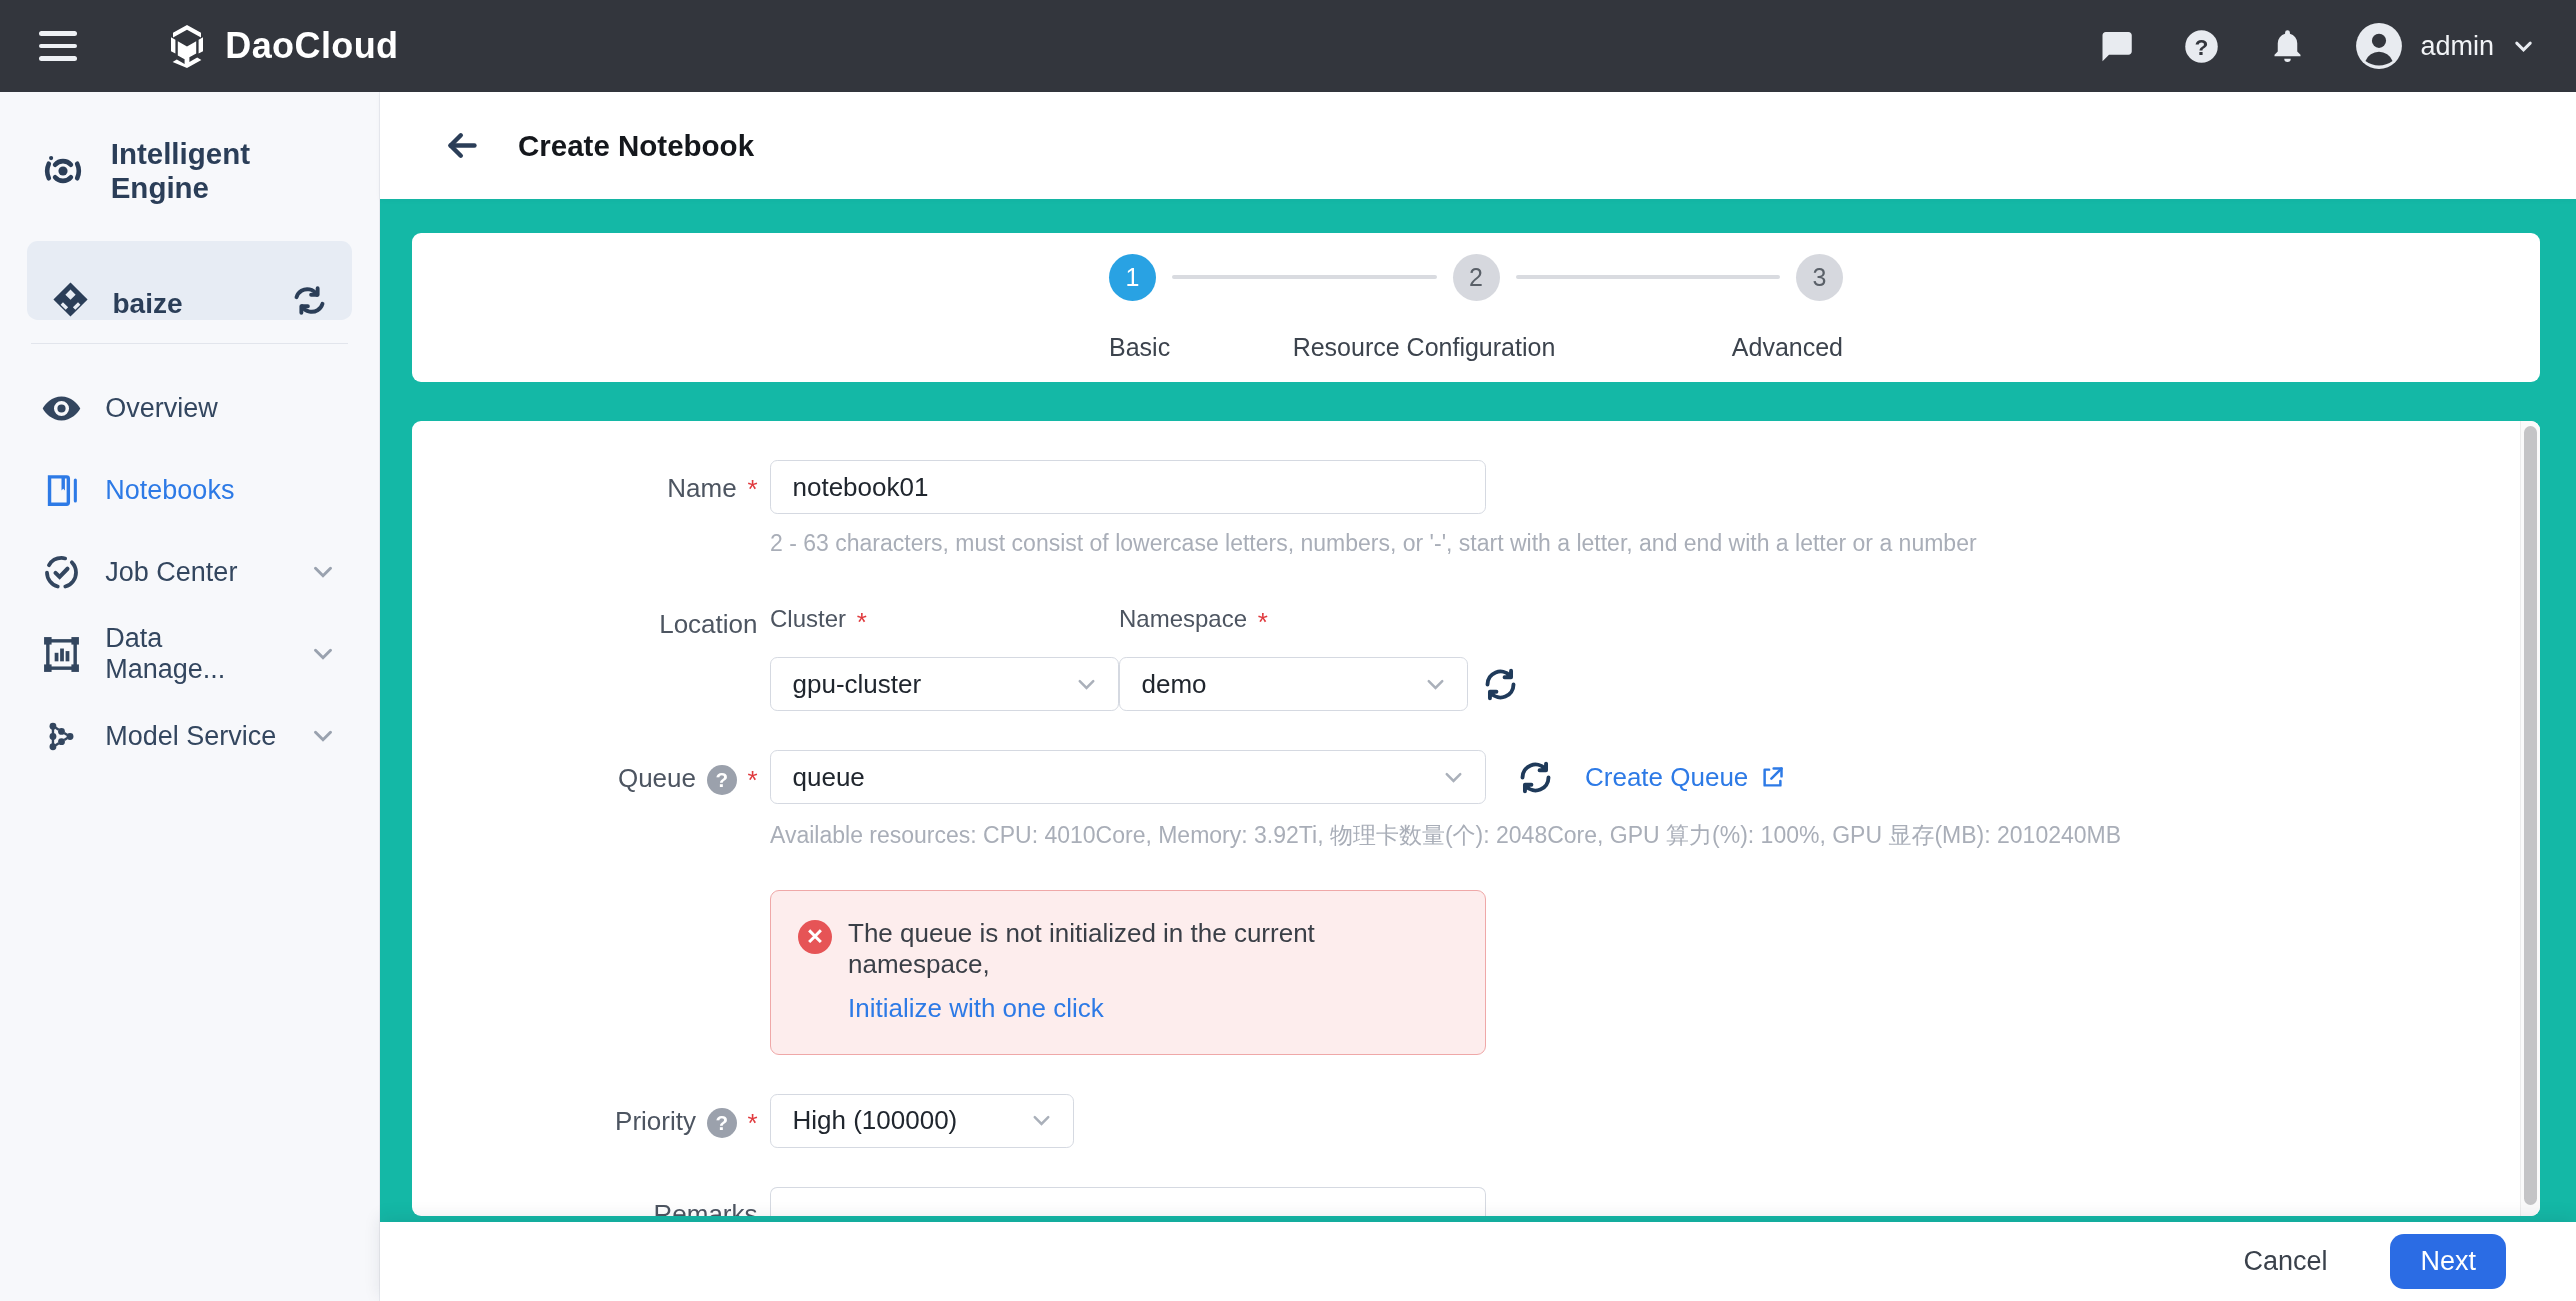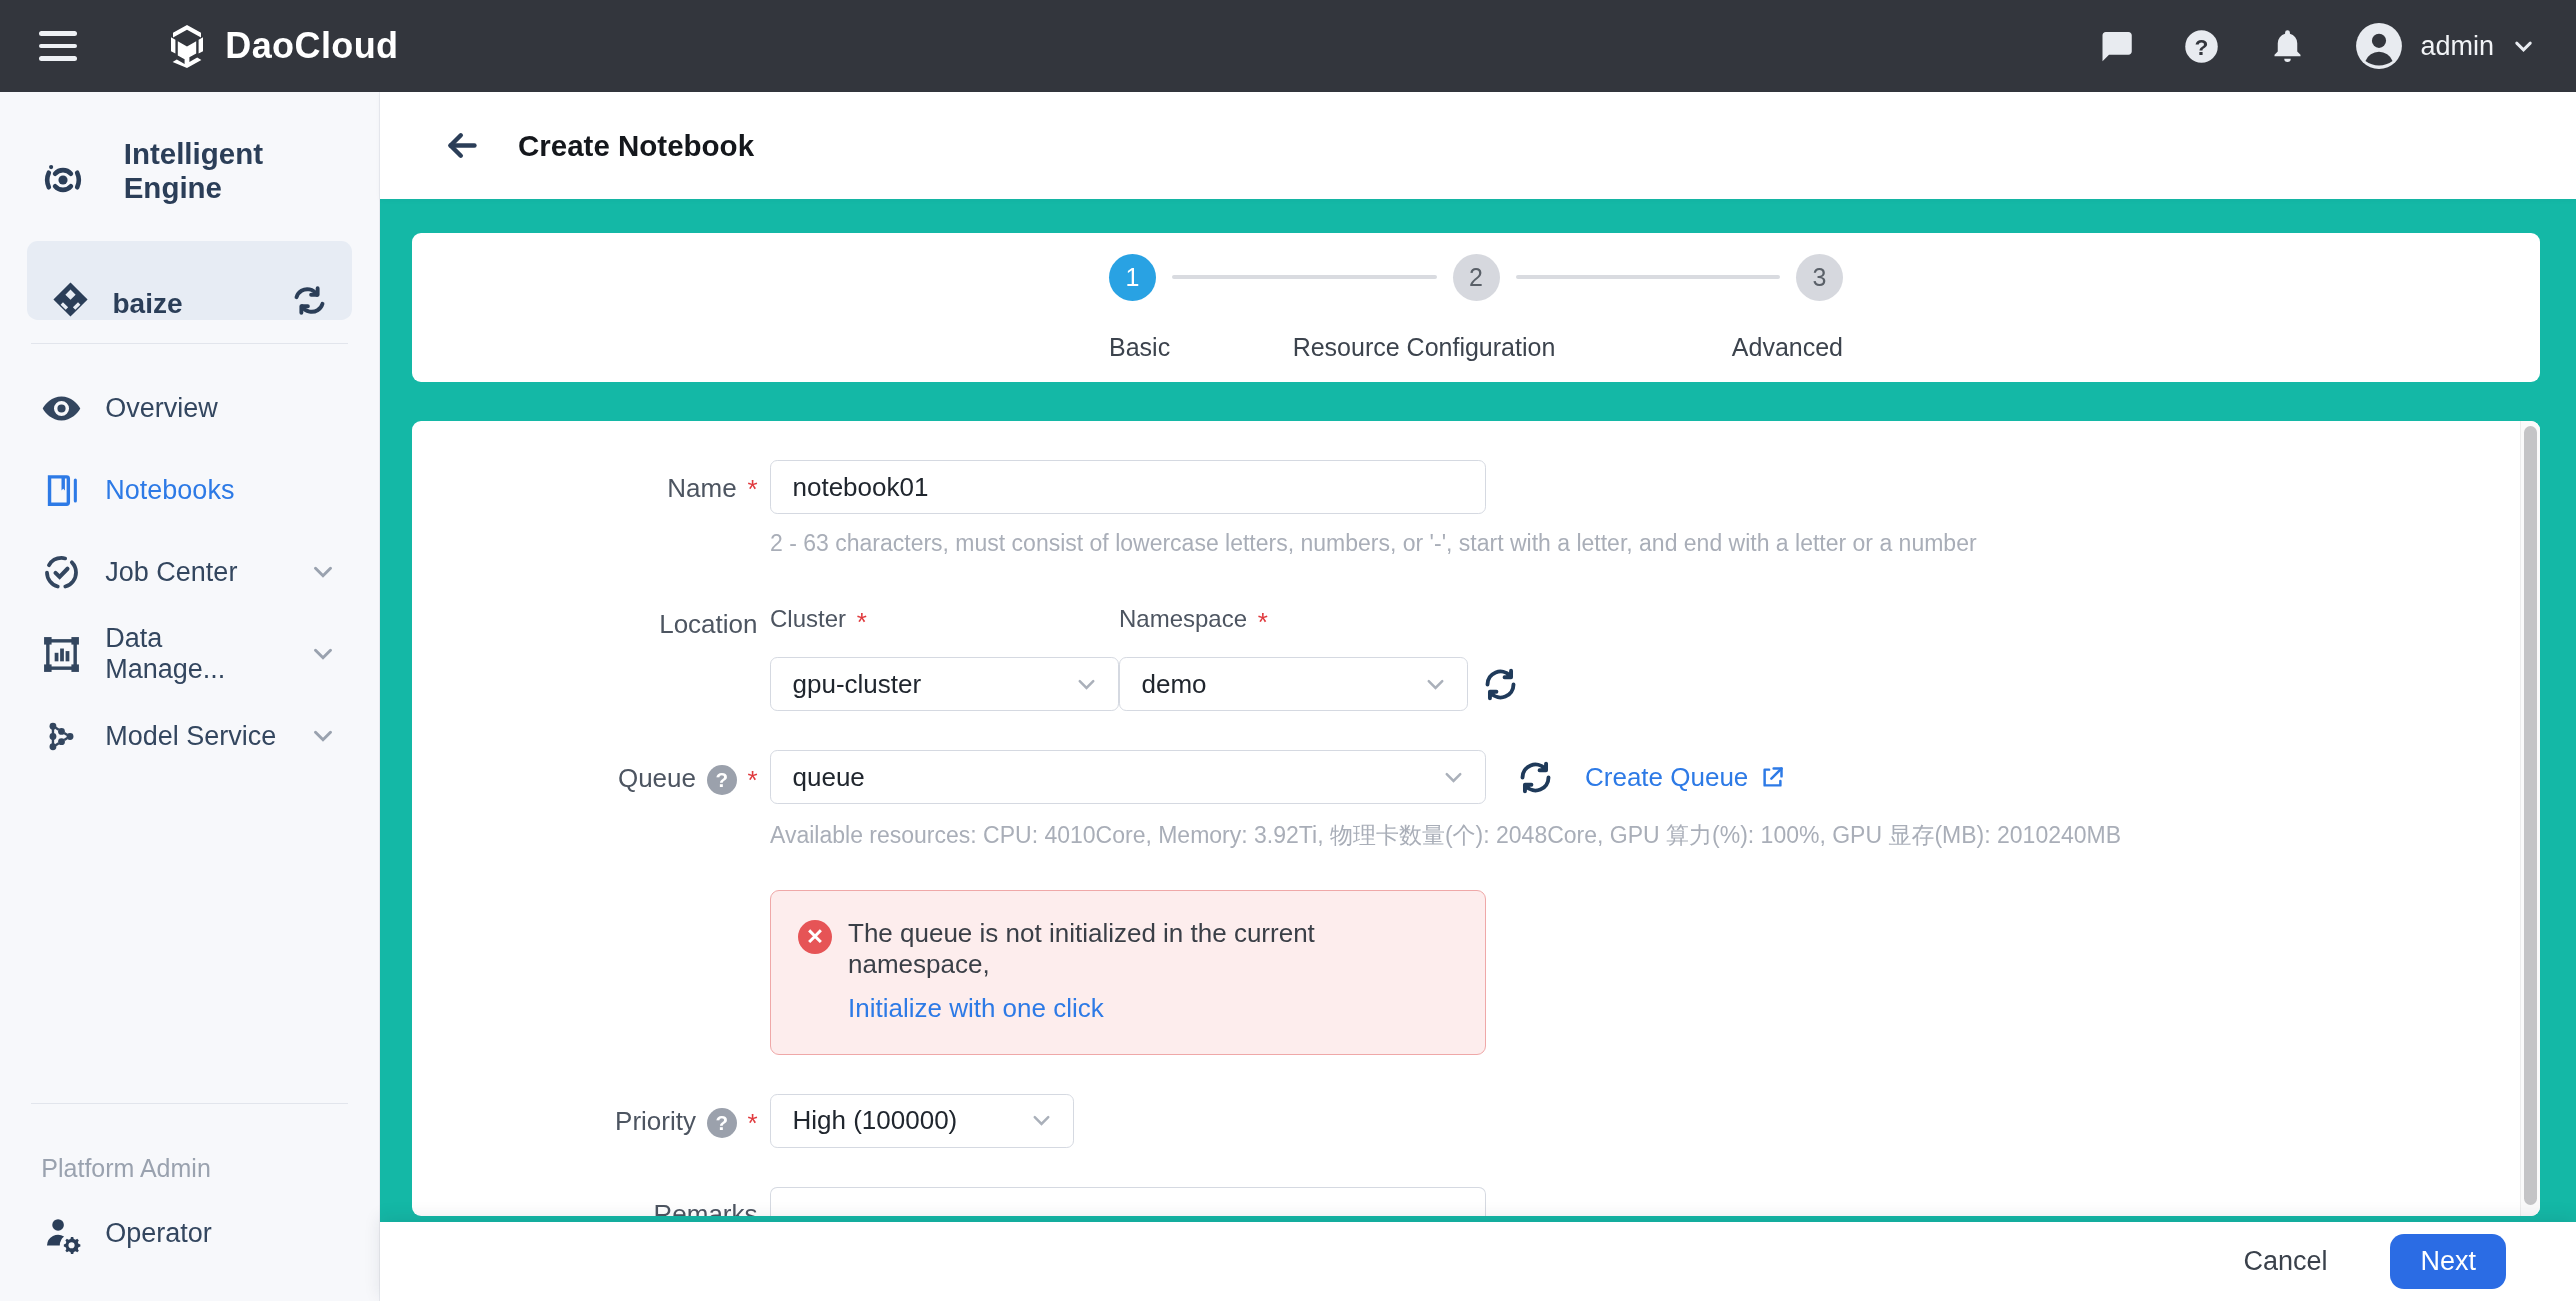--- a/index.html
+++ b/index.html
@@ -25,21 +25,21 @@
   .header-icon { width: 39px; height: 39px; display: flex; align-items: center; justify-content: center; cursor: pointer; }
   .user-chip { display: flex; align-items: center; gap: 16px; cursor: pointer; }
   .user-name { font-size: 27px; color: #f1f3f6; }
 
   
   .sidebar {
     position: absolute; top: 92px; left: 0; width: 380px; height: 1209px;
     background: #f7f8fb; border-right: 0.9px solid #e8eaef;
     padding: 38px 27px 0 27px; display: flex; flex-direction: column;
   }
-  .product-row { display: flex; align-items: flex-end; gap: 36px; padding: 7.2px 10.7px 36px 10.7px; }
+  .product-row { display: flex; align-items: center; gap: 23px; padding: 7.2px 10.7px 36px 10.7px; }
   .product-title { font-size: 29.5px; font-weight: bold; color: #2b3e58; }
   .workspace-row {
     display: flex; align-items: flex-end; gap: 21.5px;
     background: #e7ecf4; border-radius: 10.7px; height: 79px; padding: 0 23px; cursor: pointer;
   }
   .workspace-name { font-size: 28px; font-weight: bold; color: #2b3e58; flex: 1; }
   .side-divider { height: 0.9px; background: #e2e5ec; margin: 23px 3.6px; }
   .nav-item {
     display: flex; align-items: center; gap: 23px; height: 82px; padding: 0 14.3px;
     font-size: 27px; color: #33465f; cursor: pointer; border-radius: 9px;
@@ -314,34 +314,20 @@
       </svg>
     </span>
     <span class="nav-label">Model Service</span>
     <span>
       <svg width="30" height="30" viewBox="0 0 24 24" fill="none" stroke="#9aa2af" stroke-width="2.4" stroke-linecap="round">
           <path d="M6 9l6 6 6-6"></path>
         </svg>
     </span>
   </div>
 
-  <div class="sidebar-bottom">
-    <div class="side-divider"></div>
-    <div class="section-label">Platform Admin</div>
-    <div class="nav-item">
-      <span>
-        <svg width="41" height="41" viewBox="0 0 24 24" fill="#2b3e58">
-          <circle cx="10" cy="7" r="3.4"></circle>
-          <path d="M3.5 19a6.5 6.5 0 0 1 10-5.2A6.8 6.8 0 0 0 11 19H3.5z"></path>
-          <path d="M17.5 14.6l.4-1.4h1.6l.4 1.4 1.3.5 1.2-.7 1.1 1.2-.7 1.1.4 1.3 1.4.4v1.6l-1.4.4-.4 1.3.7 1.2-1.1 1.1-1.2-.7-1.3.5-.4 1.4h-1.6l-.4-1.4-1.3-.5-1.2.7-1.1-1.1.7-1.2-.5-1.3-1.3-.4v-1.6l1.3-.4.5-1.3-.7-1.2 1.1-1.1 1.2.7 1.3-.5zm.8 6.6a2.2 2.2 0 1 0 0-4.4 2.2 2.2 0 0 0 0 4.4z" transform="scale(0.82) translate(3.5,4)"></path>
-        </svg>
-      </span>
-      <span class="nav-label">Operator</span>
-    </div>
-  </div>
 </nav>
 
 <main class="main">
 
   <div class="page-header">
     <div class="back-btn">
       <svg width="41" height="41" viewBox="0 0 24 24" fill="none" stroke="#2b3e58" stroke-width="2.6" stroke-linecap="round" stroke-linejoin="round">
           <path d="M19 12H5"></path>
           <path d="M11 6l-6 6 6 6"></path>
         </svg>

